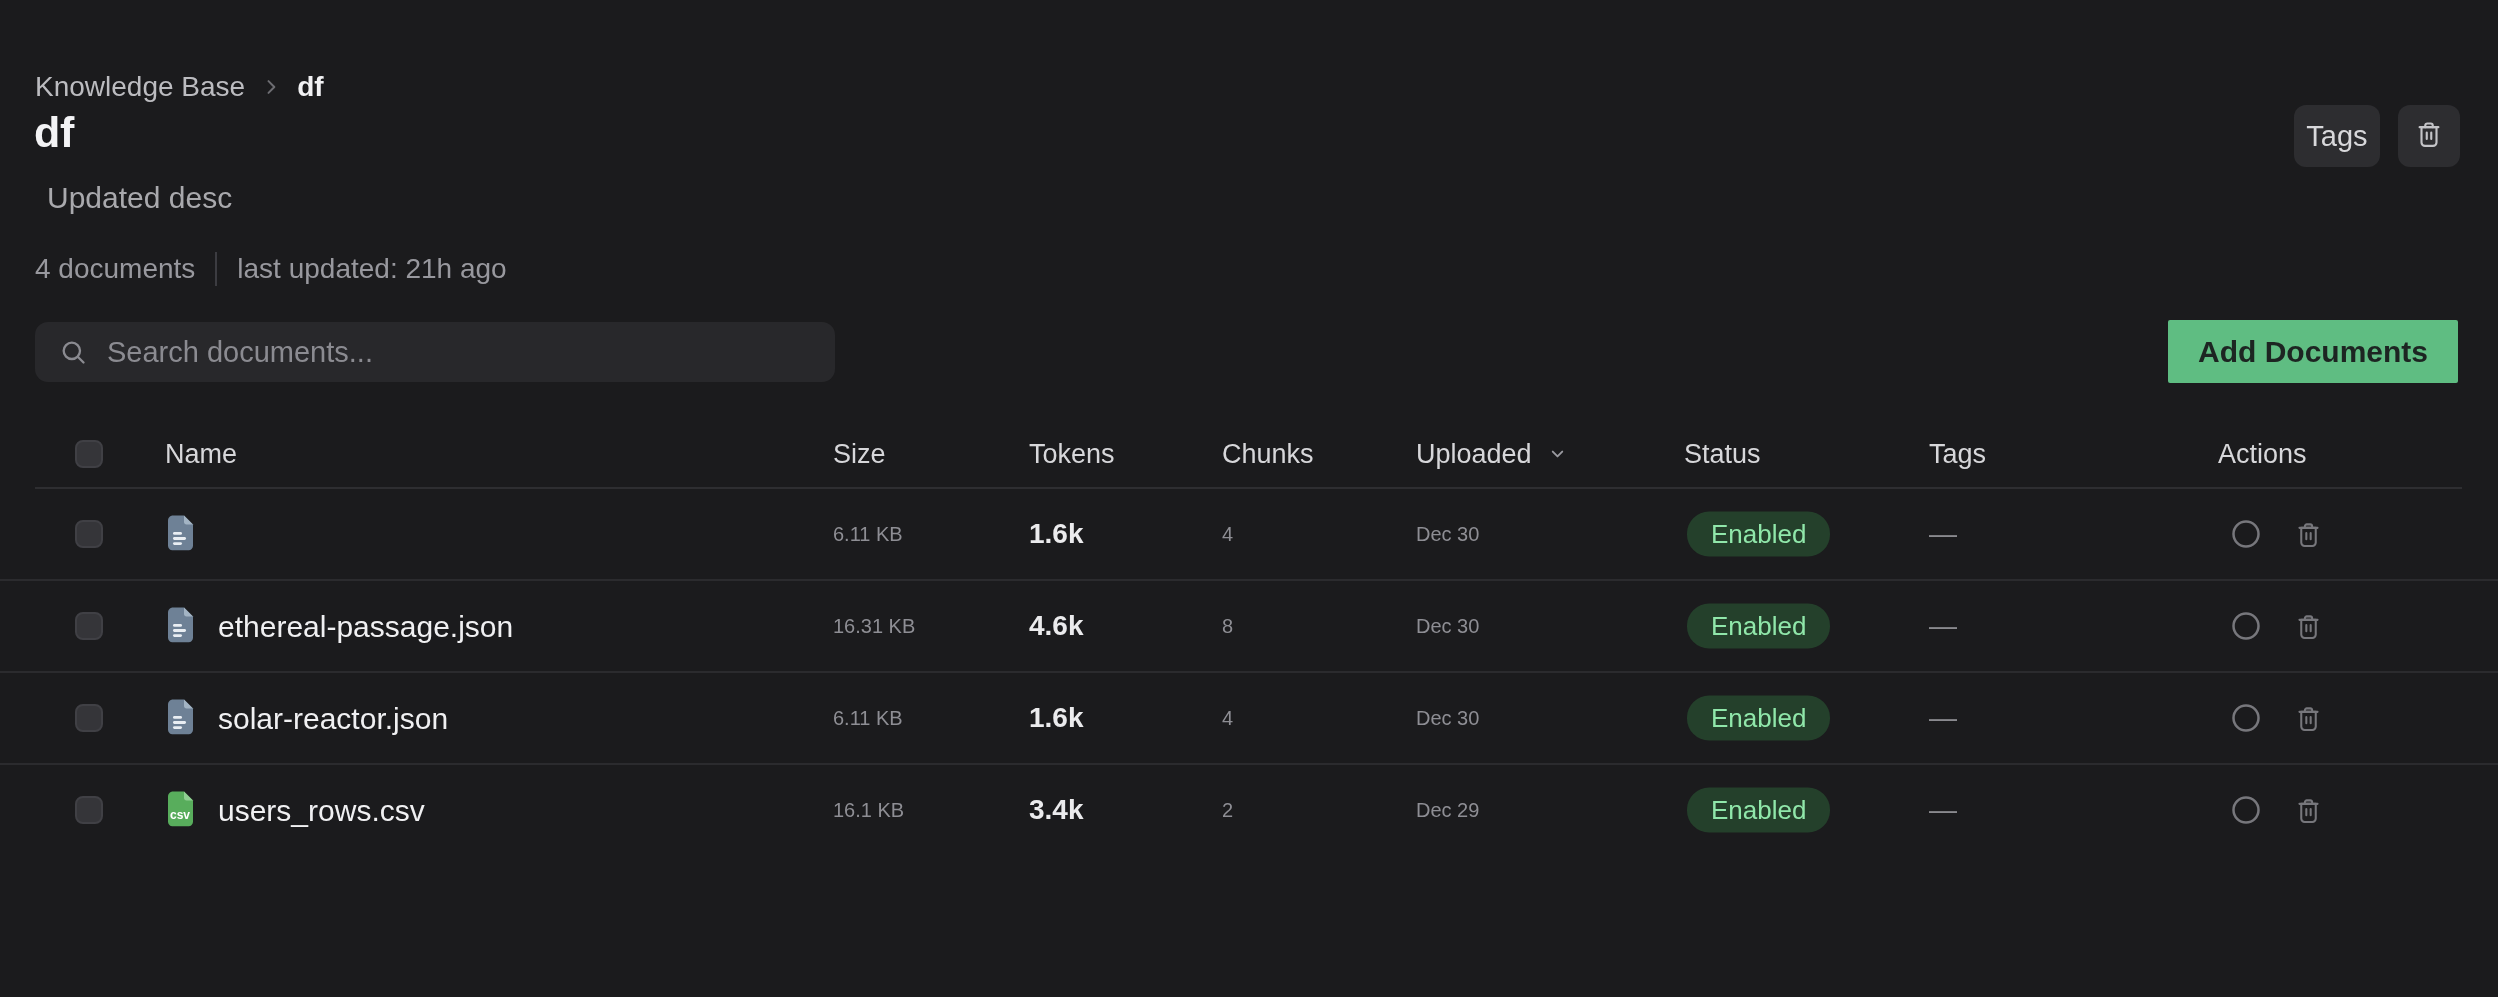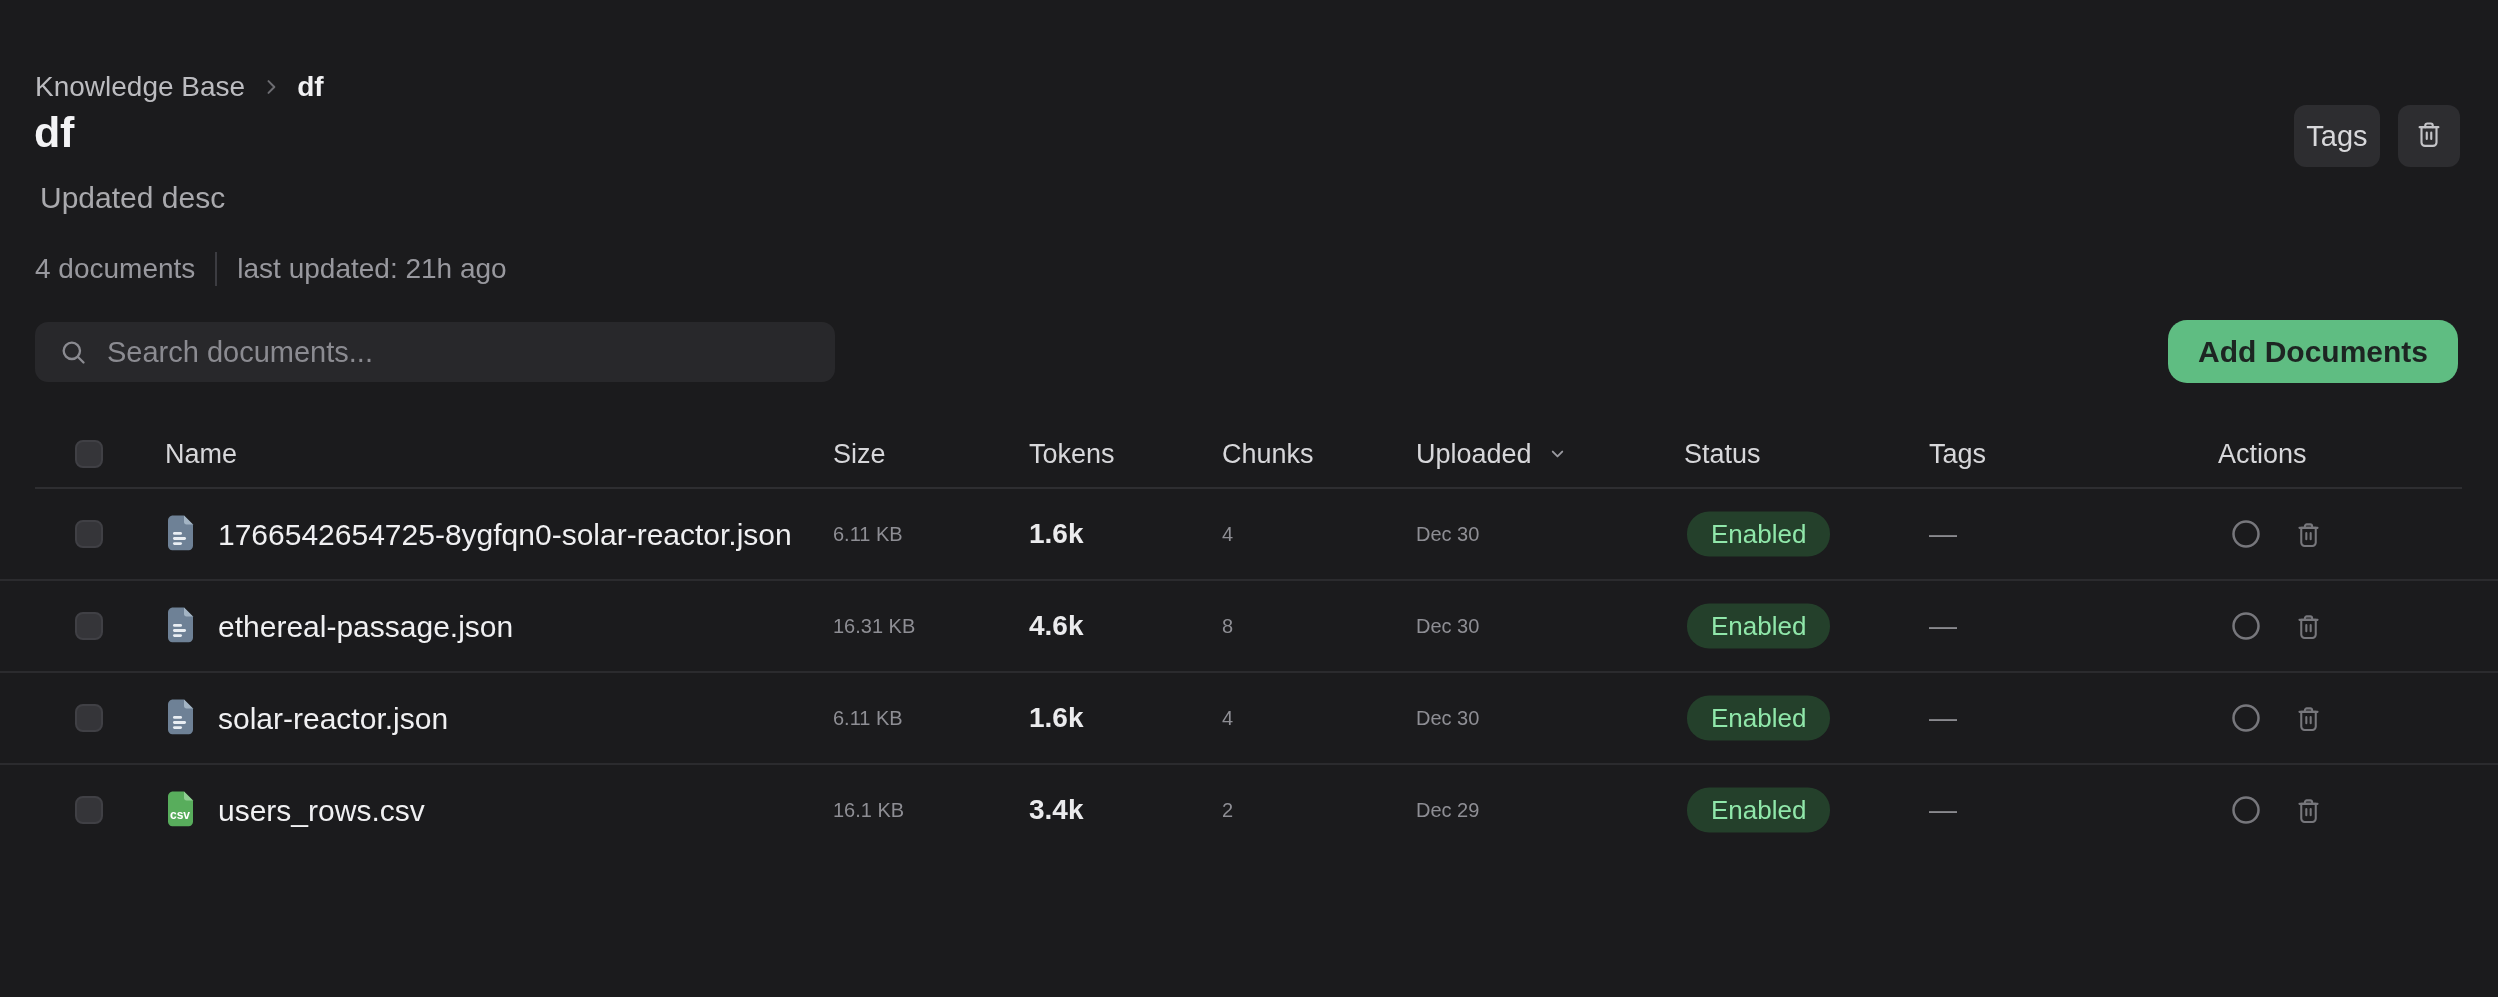--- a/index.html
+++ b/index.html
@@ -11,38 +11,38 @@
   .abs{position:absolute;}
 
   
   .breadcrumb{left:35px;top:40px;display:flex;align-items:center;gap:16px;font-size:28px;margin-top:31px;}
   .crumb-root{color:#bcbcc0;font-weight:500;}
   .crumb-sep{display:flex;align-items:center;}
   .crumb-current{color:#f1f1f3;font-weight:600;}
 
   
   .page-title{left:34px;top:108px;font-size:43px;font-weight:700;color:#f3f3f5;letter-spacing:-.3px;}
-  .page-desc{left:40px;top:181px;font-size:30px;color:#a9a9ad;}
+  .page-desc{left:47px;top:181px;font-size:30px;color:#a9a9ad;}
   .page-meta{left:35px;top:252px;display:flex;align-items:center;gap:20px;font-size:28px;color:#98989e;}
   .meta-sep{width:2px;height:34px;background:#3c3c41;}
 
   
   .tags-btn{top:105px;right:118px;width:86px;height:62px;background:#2d2d30;border-radius:12px;
     display:flex;align-items:center;justify-content:center;color:#d8d8db;font-size:29px;font-weight:500;cursor:pointer;}
   .kb-del-btn{top:105px;right:38px;width:62px;height:62px;background:#2d2d30;border-radius:12px;
     display:flex;align-items:center;justify-content:center;color:#c4c4c8;cursor:pointer;}
 
   
   .search-box{left:35px;top:322px;width:800px;height:60px;background:#28282b;border-radius:13px;}
   .search-box .mag{position:absolute;left:24px;top:16px;}
   .search-box input{
     position:absolute;inset:0;width:100%;height:100%;box-sizing:border-box;background:transparent;border:none;outline:none;
     padding:0 20px 0 72px;font-size:29px;color:#eaeaec;font-family:"Liberation Sans",sans-serif;}
   .search-box input::placeholder{color:#8b8b91;opacity:1;}
-  .add-btn{top:320px;right:40px;height:63px;padding:0 30px;background:#5fbd82;border-radius:19px;border:none;
+  .add-btn{top:320px;right:40px;height:63px;padding:0 30px;background:#5fbd82;border-radius:2px;border:none;
     display:flex;align-items:center;justify-content:center;color:#1d2522;font-size:30px;font-weight:600;cursor:pointer;
     font-family:"Liberation Sans",sans-serif;}
 
   
   .thead{top:420px;left:0;width:2498px;height:67px;}
   .thead-divider{top:487px;left:35px;width:2427px;height:2px;background:#2e2e31;}
   .tbody{top:489px;left:0;width:2498px;}
   .trow{position:relative;height:90px;border-bottom:2px solid #2b2b2e;}
   .trow:last-child{border-bottom:none;}
   .cell{position:absolute;top:50%;transform:translateY(-50%);white-space:nowrap;}
@@ -149,21 +149,20 @@
           <span class="name-wrap">
         <span>
           <svg width="31" height="37" viewBox="0 0 31 37">
                 <path d="M3 7c0-2.8 2.2-5 5-5h11l9 9v21c0 2.8-2.2 5-5 5H8c-2.8 0-5-2.2-5-5z" fill="#6e8196"></path>
                 <path d="M19 2l9 9h-6.5C20.1 11 19 9.9 19 8.5z" fill="#a3b4c4"></path>
                 <rect x="8" y="18.5" width="9" height="2.8" rx="1.4" fill="#e9eef3"></rect>
                 <rect x="8" y="23.6" width="13" height="2.8" rx="1.4" fill="#e9eef3"></rect>
                 <rect x="8" y="28.7" width="9" height="2.8" rx="1.4" fill="#e9eef3"></rect>
               </svg>
         </span>
-        <span class="doc-name">1766542654725-8ygfqn0-solar-reactor.json</span>
       </span>
         </span>
       <span class="cell val-size col-size">6.11 KB</span>
       <span class="cell val-tokens col-tokens">1.6k</span>
       <span class="cell val-chunks col-chunks">4</span>
       <span class="cell val-uploaded col-uploaded">Dec 30</span>
       <span class="cell col-status"><span class="badge">Enabled</span></span>
       <span class="cell val-tags col-tags">—</span>
       <span class="cell col-toggle icon-btn">
         <svg width="30" height="30" viewBox="0 0 24 24" fill="none" stroke="currentColor" stroke-width="2">

